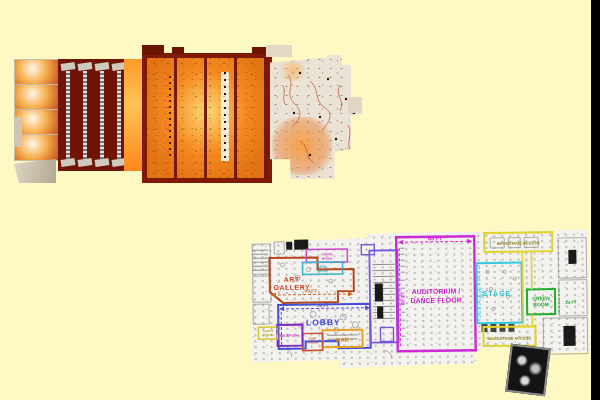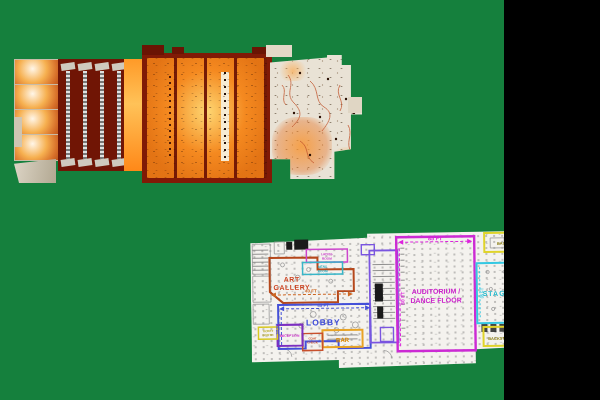--- a/index.html
+++ b/index.html
@@ -1,16 +1,16 @@
 <!DOCTYPE html>
 <html><head>
 <meta charset="utf-8">
 <style>
   html,body{margin:0;padding:0;background:#000;}
-  #root{position:relative;width:504px;height:400px;background:#15803d;overflow:hidden;
+  #root{position:relative;width:591px;height:400px;background:#fef9c3;overflow:hidden;
         font-family:"Liberation Sans",sans-serif;}
   .abs{position:absolute;}
 
   
   #scan{left:14px;top:45px;width:348px;height:148px;}
   .tile{left:0;width:44px;height:25px;border:1px solid #c8bca8;
         background:radial-gradient(circle at 40% 35%,#fff6e8,#f6b050 45%,#d8702a 78%,#b85018);}
   .wedge{left:0;top:114px;width:42px;height:24px;
          background:linear-gradient(100deg,#ddd5c6,#b2a892);
          clip-path:polygon(0 20%,100% 0,100% 100%,12% 100%);}

